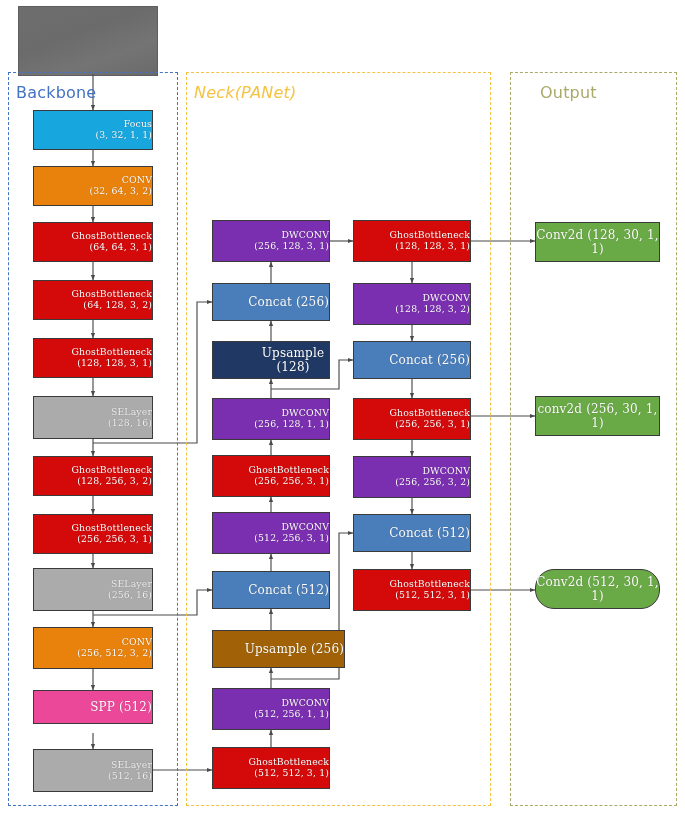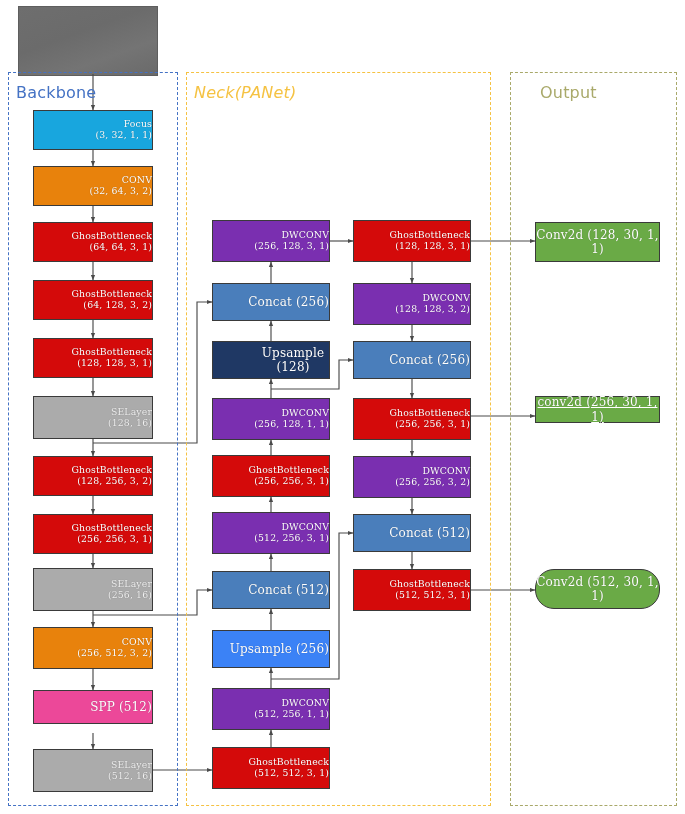--- a/index.html
+++ b/index.html
@@ -162,21 +162,21 @@
         <span class="l1">GhostBottleneck</span>
         <span class="l2">(256, 256, 3, 1)</span>
       </div>
       <div class="node" style="left: 212px; top: 512px; width: 118px; height: 42px; background: rgb(122, 47, 176);">
         <span class="l1">DWCONV</span>
         <span class="l2">(512, 256, 3, 1)</span>
       </div>
       <div class="node one-line" style="left: 212px; top: 571px; width: 118px; height: 38px; background: rgb(74, 126, 187);">
         <span class="l1">Concat (512)</span>
       </div>
-      <div class="node one-line" style="left: 212px; top: 630px; width: 118px; height: 38px; background: #3b82f6;">
+      <div class="node one-line" style="left: 212px; top: 630px; width: 133px; height: 38px; background: #a16207;">
         <span class="l1">Upsample (256)</span>
       </div>
       <div class="node" style="left: 212px; top: 688px; width: 118px; height: 42px; background: rgb(122, 47, 176);">
         <span class="l1">DWCONV</span>
         <span class="l2">(512, 256, 1, 1)</span>
       </div>
       <div class="node" style="left: 212px; top: 747px; width: 118px; height: 42px; background: rgb(212, 10, 10);">
         <span class="l1">GhostBottleneck</span>
         <span class="l2">(512, 512, 3, 1)</span>
       </div>
@@ -202,21 +202,21 @@
       <div class="node one-line" style="left: 353px; top: 514px; width: 118px; height: 38px; background: rgb(74, 126, 187);">
         <span class="l1">Concat (512)</span>
       </div>
       <div class="node" style="left: 353px; top: 569px; width: 118px; height: 42px; background: rgb(212, 10, 10);">
         <span class="l1">GhostBottleneck</span>
         <span class="l2">(512, 512, 3, 1)</span>
       </div>
       <div class="node one-line" style="left: 535px; top: 222px; width: 125px; height: 40px; background: rgb(106, 170, 70);">
         <span class="l1">Conv2d (128, 30, 1, 1)</span>
       </div>
-      <div class="node one-line" style="left: 535px; top: 396px; width: 125px; height: 27px; background: rgb(106, 170, 70); text-decoration: underline;">
+      <div class="node one-line" style="left: 535px; top: 396px; width: 125px; height: 40px; background: rgb(106, 170, 70);">
         <span class="l1">conv2d (256, 30, 1, 1)</span>
       </div>
       <div class="node one-line" style="left: 535px; top: 569px; width: 125px; height: 40px; background: rgb(106, 170, 70); border-radius: 19px;">
         <span class="l1">Conv2d (512, 30, 1, 1)</span>
       </div>
     </div>
 
 </div>
 
 </body></html>

